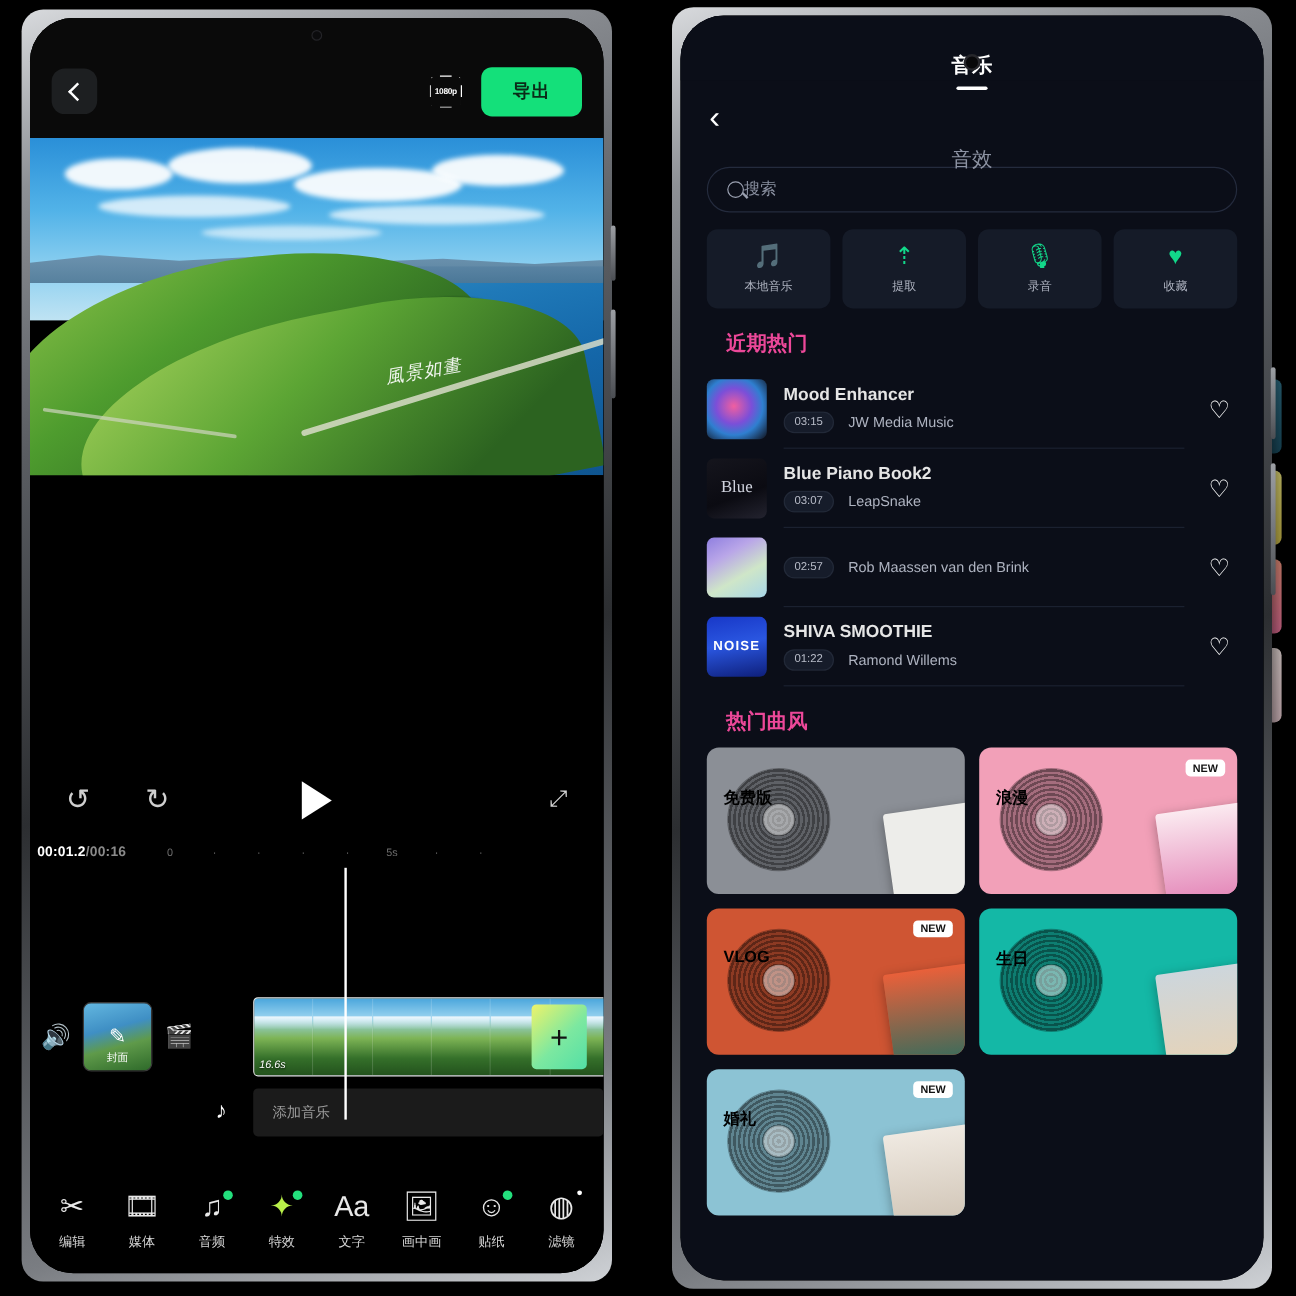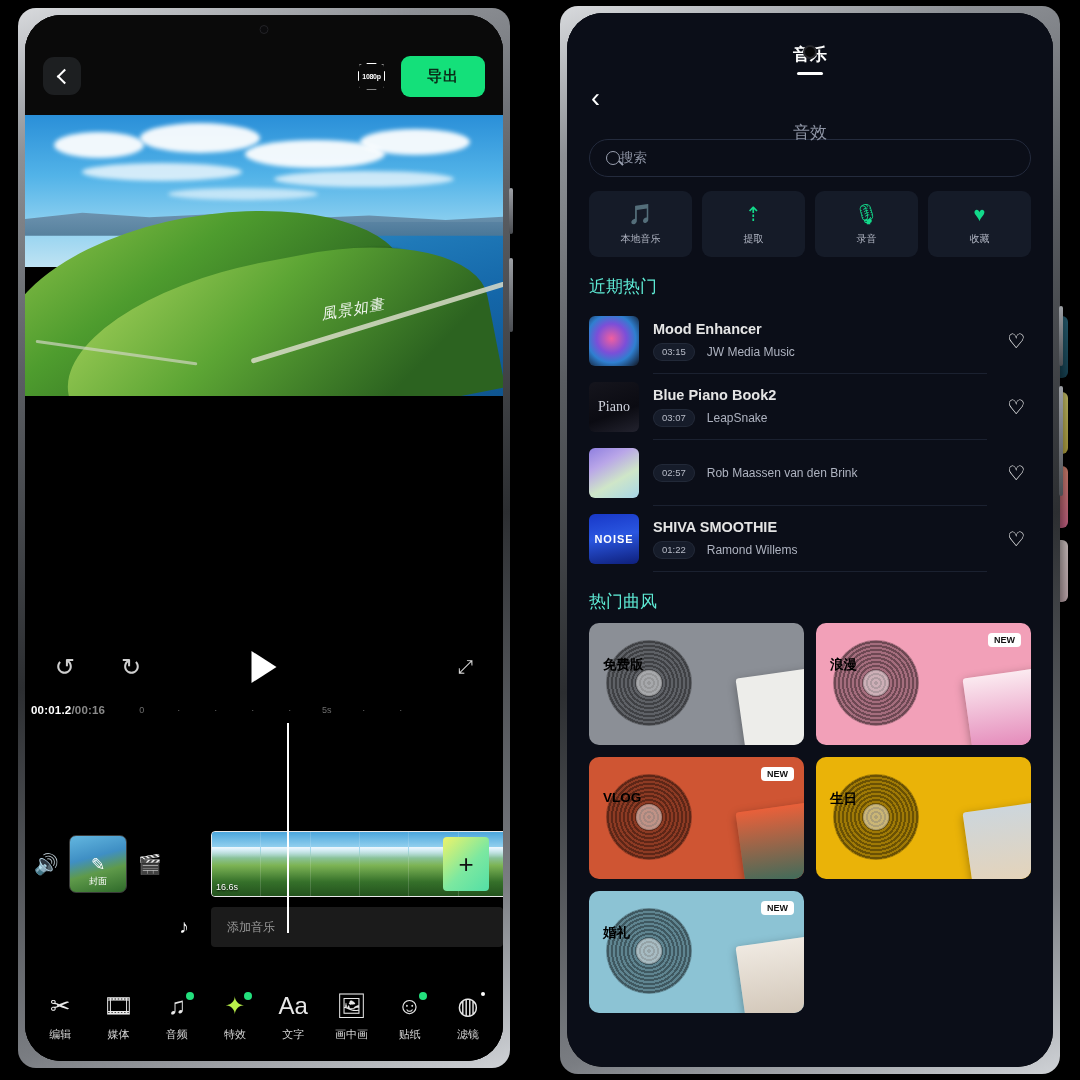--- a/index.html
+++ b/index.html
@@ -132,21 +132,21 @@
   .clip {
     position:absolute; left: 186px; right: -6px; top: 108px; height: 66px; border-radius: 4px;
     overflow: hidden; border: 1.5px solid #e9e9e9;
     background: linear-gradient(180deg,#5fb6e4 0%,#8ed0ee 22%,#72a84e 48%,#3c7a2e 72%,#2a5d22 100%);
   }
   .clip-strip { position:absolute; inset:0; display:flex; }
   .clip-cell { flex:1; position: relative; border-right:1px solid rgba(255,255,255,.15);
     background: linear-gradient(180deg,#4ba6dc 0%,#9ad4f0 26%,#7db455 52%,#35702a 78%,#23521d 100%);}
   .clip-cell:after{content:"";position:absolute;left:0;right:0;top:24%;height:16%;
     background:linear-gradient(180deg,rgba(255,255,255,.85),rgba(255,255,255,0));}
-  .clip-dur { position:absolute; left:4px; bottom:4px; font-size:9px; color:#fff; text-shadow:0 1px 2px #000; z-index:3;}
+  .clip-dur { position:absolute; left:4px; bottom:4px; font-size:9px; color:#fff; text-shadow:0 1px 2px #000; z-index:3;font-style:italic;}
   .add-clip {
     position:absolute; right: 14px; top: 114px; width: 46px; height: 54px; border-radius: 4px;
     background: linear-gradient(135deg,#eef36a 0%,#7ce8a0 55%,#53dfa6 100%);
     display:flex; align-items:center; justify-content:center; color:#111; font-size:26px; font-weight:300; z-index:8;
   }
   .tl-row2 { position: absolute; top: 182px; left: 0; right: 0; height: 44px; display:flex; align-items:center;}
   .note-ico { width: 186px; text-align: right; padding-right: 22px; color:#fff; font-size: 19px; }
   .music-track { flex: 1; height: 40px; background:#1b1b1b; border-radius: 4px; display:flex; align-items:center;
     padding-left: 16px; color:#9a9a9a; font-size: 12px; }
 
@@ -176,21 +176,21 @@
     right: -5px; bottom: 0px; transform: rotate(45deg); }
   .m-search .ph { color:#8b91a1; font-size: 13.5px; }
 
   .m-cats { display:flex; gap: 10px; padding: 14px 22px 0; }
   .m-cat { flex:1; height: 66px; border-radius: 9px; background:#151b28;
     display:flex; flex-direction:column; align-items:center; justify-content:center; gap: 7px; }
   .m-cat .ci { font-size: 20px; line-height:1; color:#12d98a; height:22px; display:flex;align-items:center;}
   .m-cat .cl { font-size: 10px; color:#aeb3c0; }
 
   .m-scroll { flex: 1 1 auto; overflow: hidden; padding: 0 22px; }
-  .sec-title { font-size: 17px; color:#5eead4; font-weight: 400; margin: 18px 0 10px; }
+  .sec-title { font-size: 17px; color:#ec4899; font-weight: 700; margin: 18px 16px 10px; }
 
   .song { display:flex; align-items:center; gap: 14px; height: 66px; }
   .song-art { width: 50px; height: 50px; border-radius: 6px; flex:0 0 50px; position:relative; overflow:hidden;
      display:flex;align-items:center;justify-content:center; }
   .song-mid { flex:1; min-width:0; border-bottom: 1px solid #1b2130; height: 100%;
      display:flex; flex-direction:column; justify-content:center; gap: 6px; }
   .song-name { font-size: 14.5px; color:#e5e5e5; font-weight: 700; }
   .song-meta { display:flex; align-items:center; gap: 12px; }
   .song-dur { font-size: 9.5px; color:#b8bcc8; border:1px solid #39405060; background:#161c2a;
     border-radius: 9px; padding: 2.5px 8px; }
@@ -410,21 +410,21 @@
             <div class="song-name">Mood Enhancer</div>
             <div class="song-meta">
               <span class="song-dur">03:15</span>
               <span class="song-artist">JW Media Music</span>
             </div>
           </div>
           <div class="heart">♡</div>
         </div>
 
         <div class="song">
-          <div class="song-art" style="background:linear-gradient(160deg,#15151d 0%,#0b0b12 60%,#23232f 100%);color:#cfd2dd;font-family:'Liberation Serif',serif;font-size:14px;">Piano</div>
+          <div class="song-art" style="background:linear-gradient(160deg,#15151d 0%,#0b0b12 60%,#23232f 100%);color:#cfd2dd;font-family:'Liberation Serif',serif;font-size:14px;">Blue</div>
           <div class="song-mid">
             <div class="song-name">Blue Piano Book2</div>
             <div class="song-meta">
               <span class="song-dur">03:07</span>
               <span class="song-artist">LeapSnake</span>
             </div>
           </div>
           <div class="heart">♡</div>
         </div>
 
@@ -464,21 +464,21 @@
             <span class="new">NEW</span>
             <div class="vinyl"></div>
             <div class="sleeve" style="background:linear-gradient(180deg,#fbeaf0,#e27fb4);"></div>
           </div>
           <div class="genre" style="background:#cf5533;">
             <span class="gl">VLOG</span>
             <span class="new">NEW</span>
             <div class="vinyl"></div>
             <div class="sleeve" style="background:linear-gradient(180deg,#e9603a,#2c6d5e);"></div>
           </div>
-          <div class="genre" style="background:#eab308;">
+          <div class="genre" style="background:#14b8a6;">
             <span class="gl">生日</span>
             <div class="vinyl"></div>
             <div class="sleeve" style="background:linear-gradient(180deg,#cdd6dc,#e7d3b6);"></div>
           </div>
           <div class="genre" style="background:#8cc3d4;">
             <span class="gl">婚礼</span>
             <span class="new">NEW</span>
             <div class="vinyl"></div>
             <div class="sleeve" style="background:linear-gradient(180deg,#efe9e1,#cfc3b4);"></div>
           </div>

